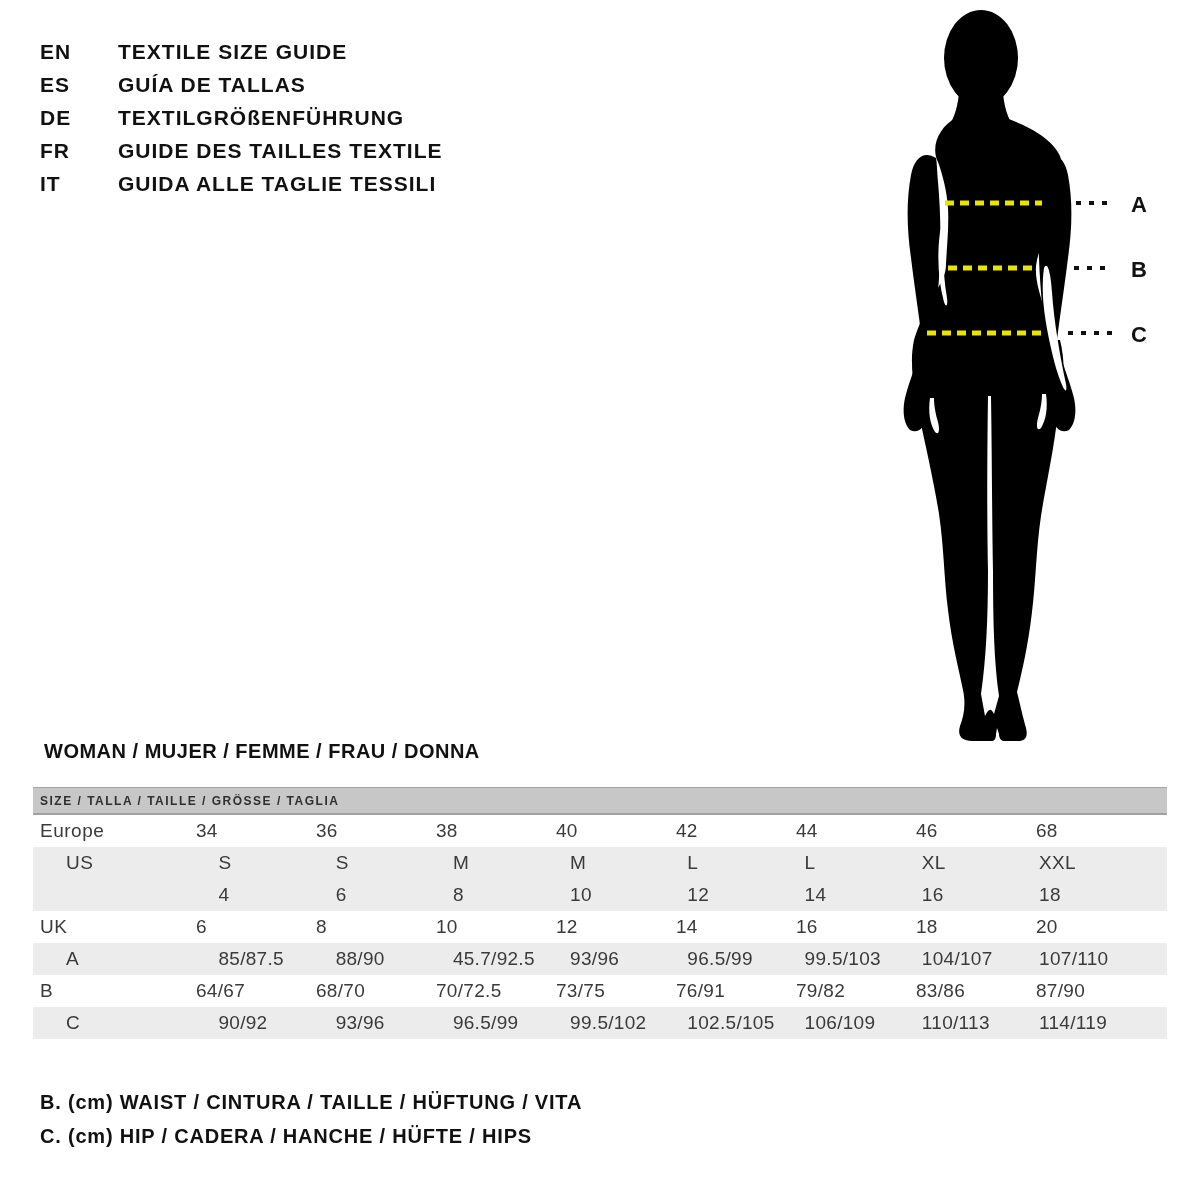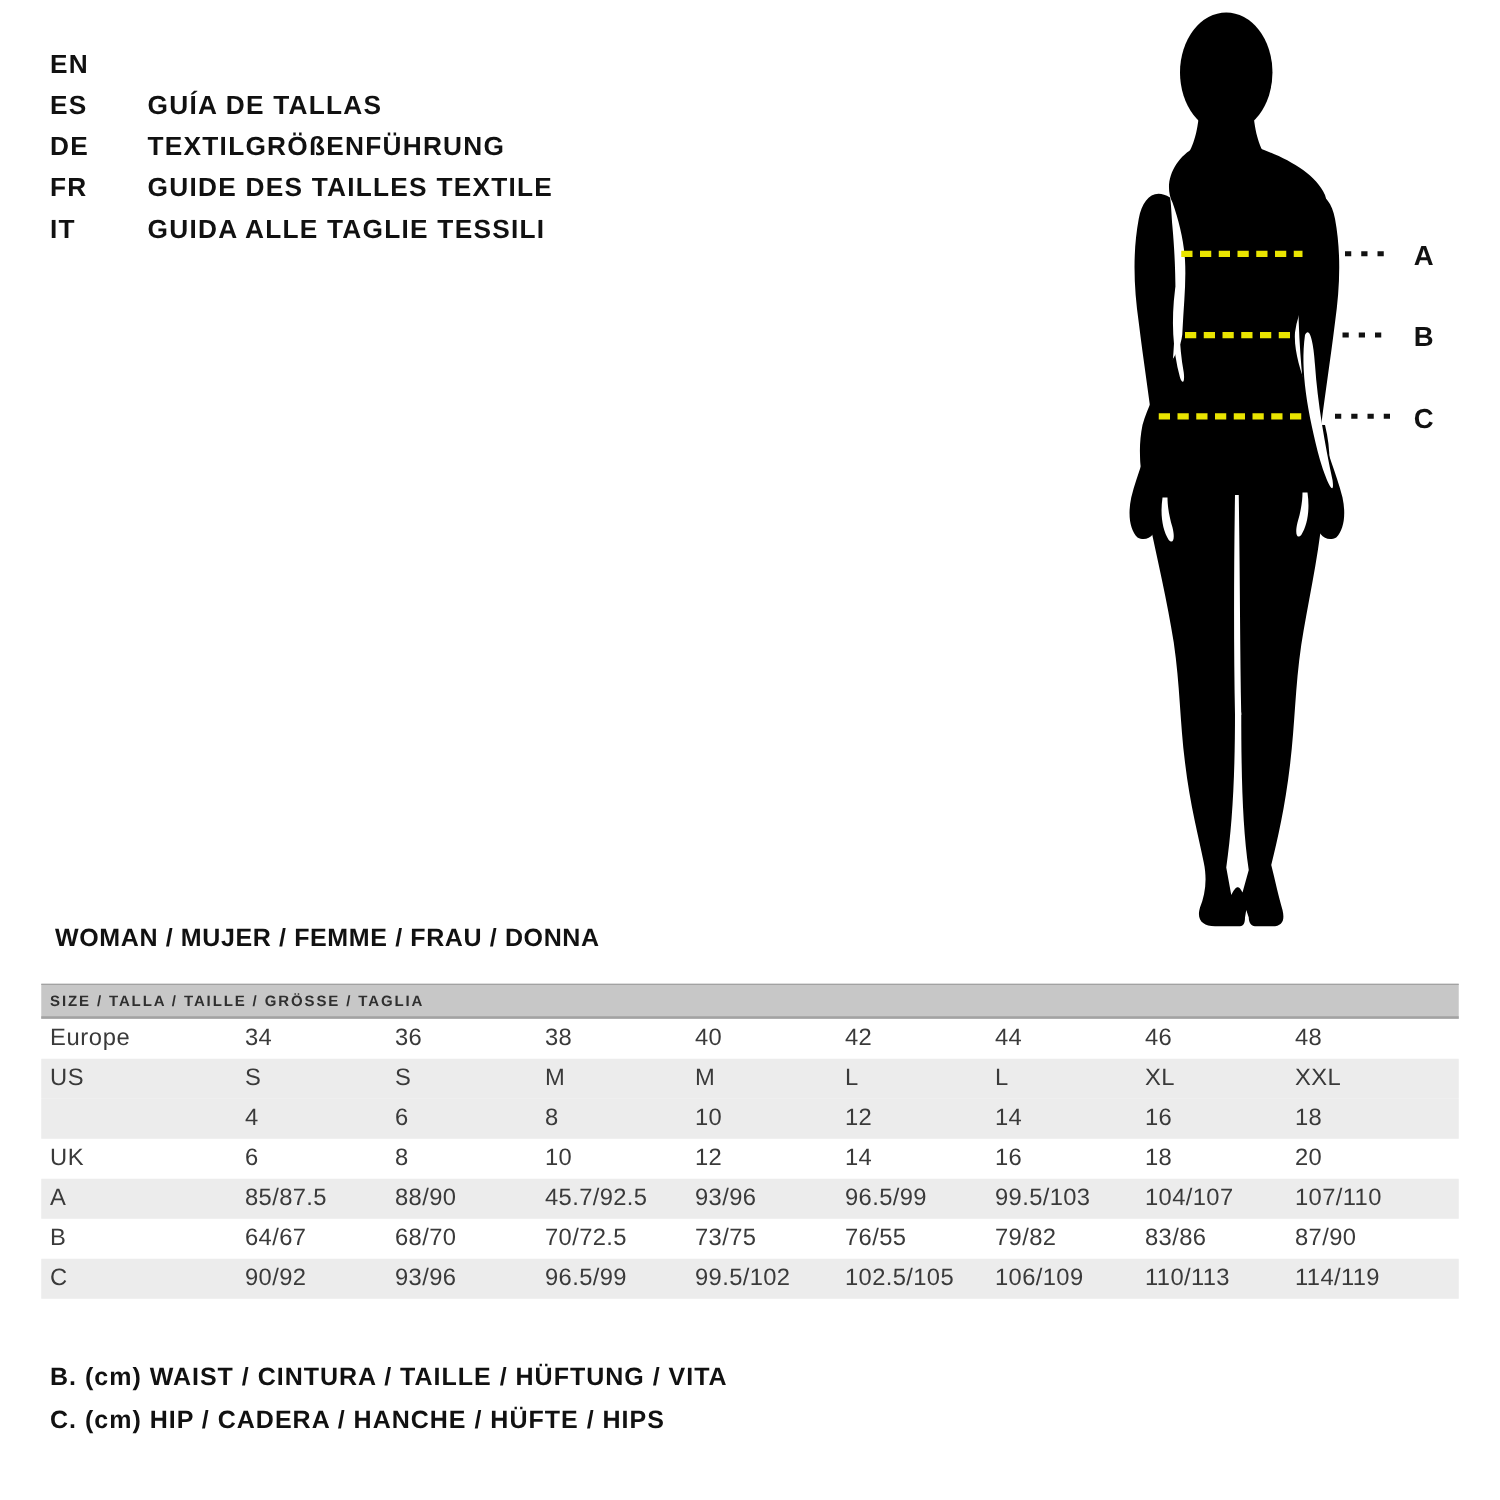--- a/index.html
+++ b/index.html
@@ -30,35 +30,36 @@
   }
   
   .size-table{position:absolute;left:33px;top:787px;width:1134px;}
   .table-header{
     height:25px;background:#c7c7c7;border-top:1px solid #a2a2a2;
     border-bottom:2px solid #a2a2a2;display:flex;align-items:center;
     padding-left:7px;font-size:12px;font-weight:bold;color:#2f2f2f;
     letter-spacing:1.5px;
   }
   .t-row{display:flex;height:32px;align-items:center;font-size:19px;color:#3a3a3a;}
-  .t-row.shaded{background:#ececec;}
+  .t-row.shaded{background:#ececec;padding-left:26px;}
   .t-label{width:156px;padding-left:7px;letter-spacing:.5px;}
   .t-cell{width:120px;text-align:left;letter-spacing:.3px;}
   .t-pad{width:11px;}
   
   .legend{position:absolute;left:40px;top:1085px;}
   .legend-row{height:34px;line-height:34px;font-size:20px;font-weight:bold;
     letter-spacing:.8px;white-space:nowrap;}
 </style>
 </head>
 <body>
 
 <div class="lang-block">
   <div class="lang-row">
     <span class="lang-code">EN</span>
+    <span class="lang-text">TEXTILE SIZE GUIDE</span>
   </div>
   <div class="lang-row">
     <span class="lang-code">ES</span>
     <span class="lang-text">GUÍA DE TALLAS</span>
   </div>
   <div class="lang-row">
     <span class="lang-code">DE</span>
     <span class="lang-text">TEXTILGRÖßENFÜHRUNG</span>
   </div>
   <div class="lang-row">
@@ -172,21 +173,21 @@
   <div id="table-body">
       <div class="t-row">
         <div class="t-label">Europe</div>
         <div class="t-cell">34</div>
         <div class="t-cell">36</div>
         <div class="t-cell">38</div>
         <div class="t-cell">40</div>
         <div class="t-cell">42</div>
         <div class="t-cell">44</div>
         <div class="t-cell">46</div>
-        <div class="t-cell">48</div>
+        <div class="t-cell">68</div>
         <div class="t-pad"></div>
       </div>
       <div class="t-row shaded">
         <div class="t-label">US</div>
         <div class="t-cell">S</div>
         <div class="t-cell">S</div>
         <div class="t-cell">M</div>
         <div class="t-cell">M</div>
         <div class="t-cell">L</div>
         <div class="t-cell">L</div>
@@ -229,21 +230,21 @@
         <div class="t-cell">104/107</div>
         <div class="t-cell">107/110</div>
         <div class="t-pad"></div>
       </div>
       <div class="t-row">
         <div class="t-label">B</div>
         <div class="t-cell">64/67</div>
         <div class="t-cell">68/70</div>
         <div class="t-cell">70/72.5</div>
         <div class="t-cell">73/75</div>
-        <div class="t-cell">76/55</div>
+        <div class="t-cell">76/91</div>
         <div class="t-cell">79/82</div>
         <div class="t-cell">83/86</div>
         <div class="t-cell">87/90</div>
         <div class="t-pad"></div>
       </div>
       <div class="t-row shaded">
         <div class="t-label">C</div>
         <div class="t-cell">90/92</div>
         <div class="t-cell">93/96</div>
         <div class="t-cell">96.5/99</div>

